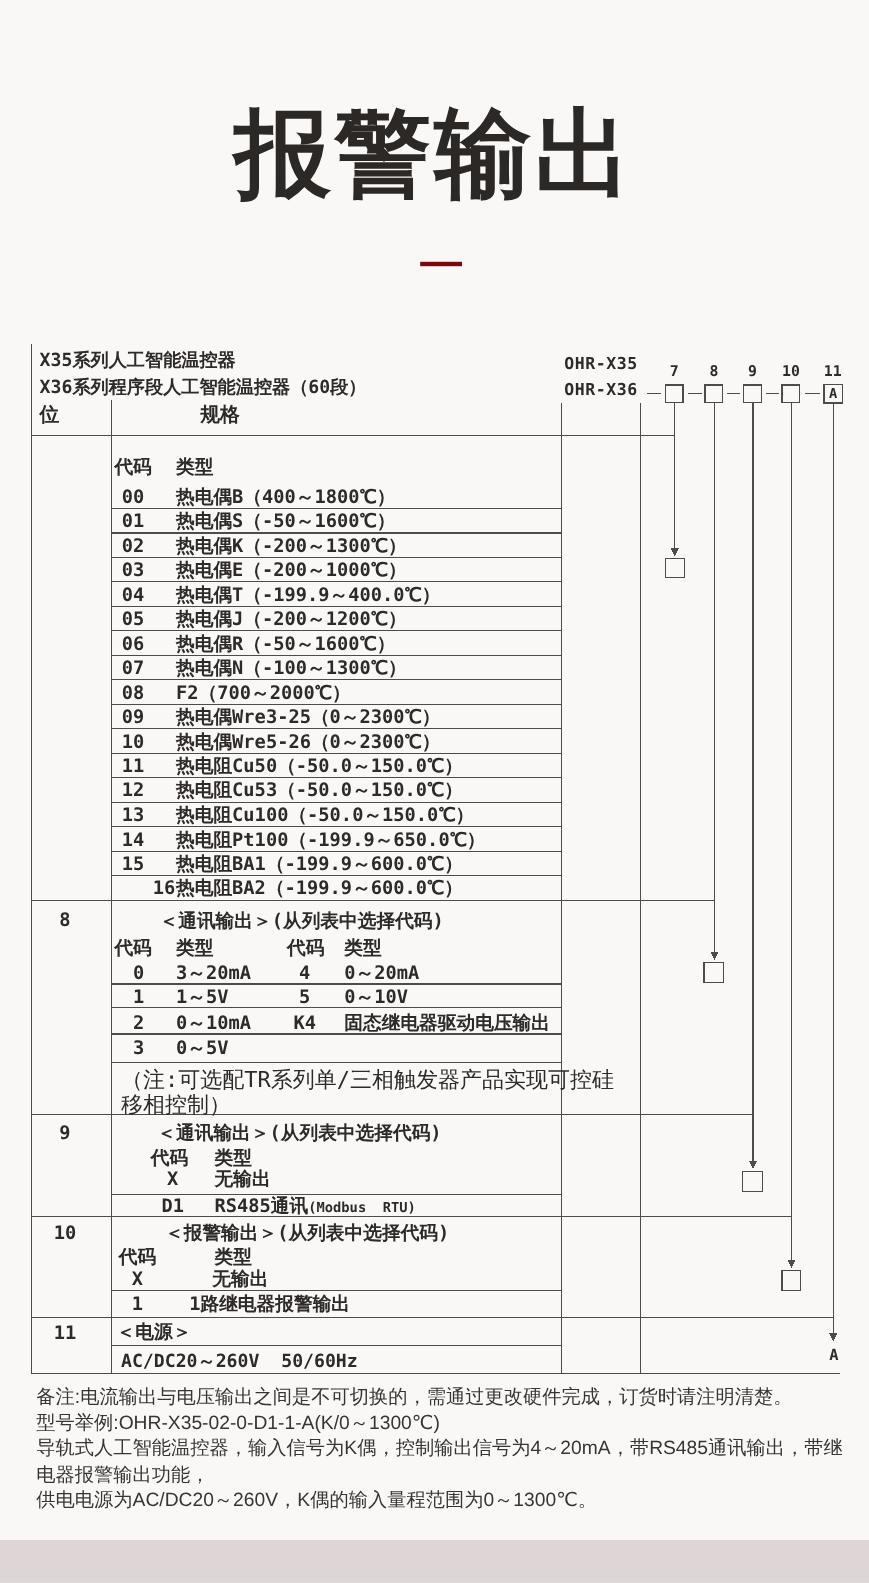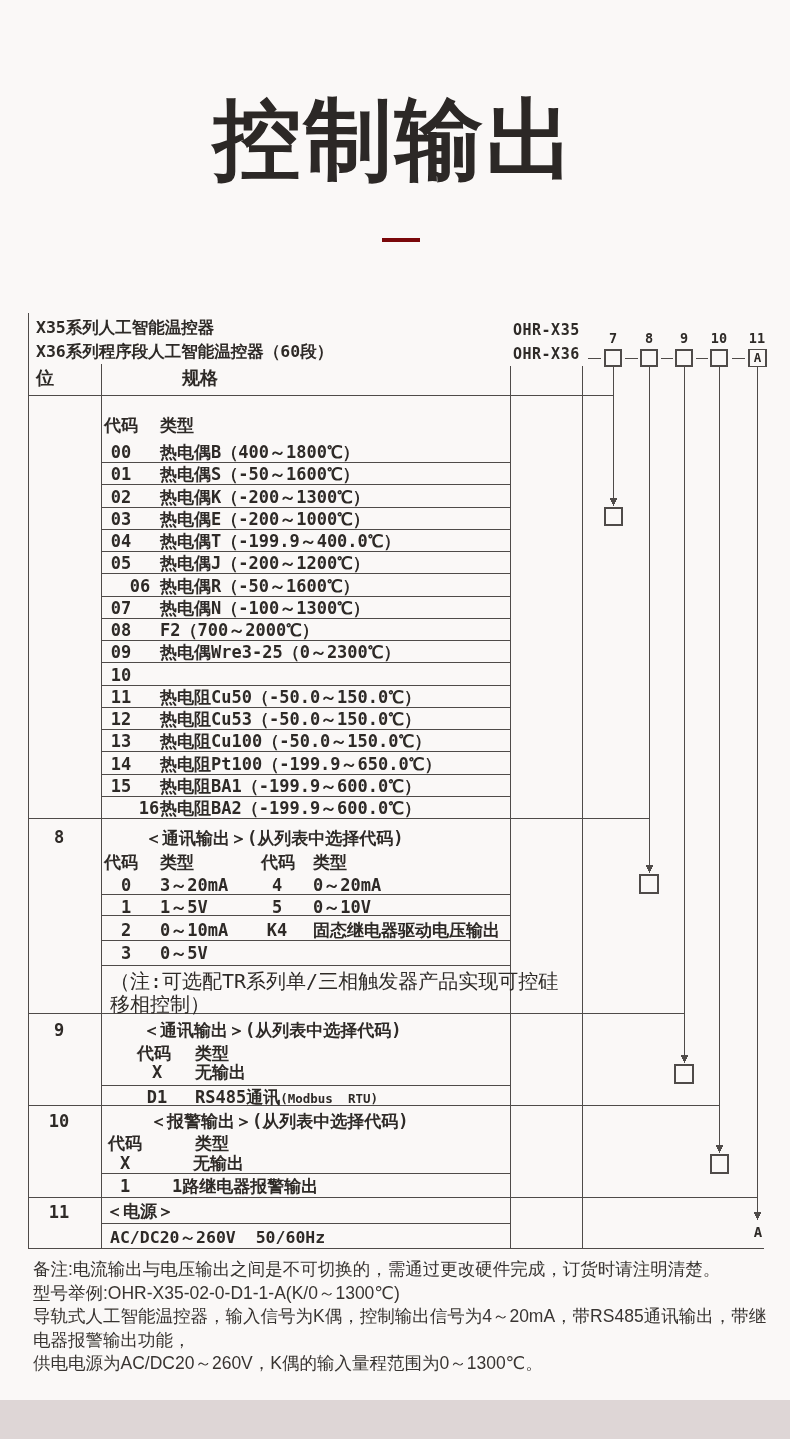--- a/index.html
+++ b/index.html
@@ -40,21 +40,21 @@
   .remark{
     font-size:17.5px;font-weight:400;color:#383431;
     font-family:"Liberation Sans","DejaVu Sans",sans-serif;
   }
 </style>
 </head>
 <body>
 
 <div class="sheet">
 
-  <div class="t page-title">控制输出</div>
+  <div class="t page-title">报警输出</div>
   <div class="title-dash"></div>
 
   <svg class="diagram" width="790" height="1439" viewBox="0 0 790 1439" shape-rendering="crispEdges">
 
     <line class="ln" x1="28.5" y1="313" x2="28.5" y2="1248.5"></line>
     <line class="ln" x1="101.5" y1="364" x2="101.5" y2="1248.5"></line>
     <line class="ln" x1="510.5" y1="366" x2="510.5" y2="1248.5"></line>
     <line class="ln" x1="582.5" y1="366" x2="582.5" y2="1248.5"></line>
 
     <line class="ln" x1="613.5" y1="366" x2="613.5" y2="498"></line>
@@ -144,29 +144,30 @@
   <div class="t cell code" style="left:103px;top:465px;width:36px;">01</div>
   <div class="t cell" style="left:160px;top:465px;">热电偶S（-50～1600℃）</div>
   <div class="t cell code" style="left:103px;top:487.5px;width:36px;">02</div>
   <div class="t cell" style="left:160px;top:487.5px;">热电偶K（-200～1300℃）</div>
   <div class="t cell code" style="left:103px;top:510px;width:36px;">03</div>
   <div class="t cell" style="left:160px;top:510px;">热电偶E（-200～1000℃）</div>
   <div class="t cell code" style="left:103px;top:532px;width:36px;">04</div>
   <div class="t cell" style="left:160px;top:532px;">热电偶T（-199.9～400.0℃）</div>
   <div class="t cell code" style="left:103px;top:554px;width:36px;">05</div>
   <div class="t cell" style="left:160px;top:554px;">热电偶J（-200～1200℃）</div>
-  <div class="t cell code" style="left:103px;top:576.5px;width:36px;padding-left:19px;">06</div>
+  <div class="t cell code" style="left:103px;top:576.5px;width:36px;">06</div>
   <div class="t cell" style="left:160px;top:576.5px;">热电偶R（-50～1600℃）</div>
   <div class="t cell code" style="left:103px;top:598.5px;width:36px;">07</div>
   <div class="t cell" style="left:160px;top:598.5px;">热电偶N（-100～1300℃）</div>
   <div class="t cell code" style="left:103px;top:621px;width:36px;">08</div>
   <div class="t cell" style="left:160px;top:621px;">F2（700～2000℃）</div>
   <div class="t cell code" style="left:103px;top:643px;width:36px;">09</div>
   <div class="t cell" style="left:160px;top:643px;">热电偶Wre3-25（0～2300℃）</div>
   <div class="t cell code" style="left:103px;top:665.5px;width:36px;">10</div>
+  <div class="t cell" style="left:160px;top:665.5px;">热电偶Wre5-26（0～2300℃）</div>
   <div class="t cell code" style="left:103px;top:687.5px;width:36px;">11</div>
   <div class="t cell" style="left:160px;top:687.5px;">热电阻Cu50（-50.0～150.0℃）</div>
   <div class="t cell code" style="left:103px;top:710px;width:36px;">12</div>
   <div class="t cell" style="left:160px;top:710px;">热电阻Cu53（-50.0～150.0℃）</div>
   <div class="t cell code" style="left:103px;top:732px;width:36px;">13</div>
   <div class="t cell" style="left:160px;top:732px;">热电阻Cu100（-50.0～150.0℃）</div>
   <div class="t cell code" style="left:103px;top:754.5px;width:36px;">14</div>
   <div class="t cell" style="left:160px;top:754.5px;">热电阻Pt100（-199.9～650.0℃）</div>
   <div class="t cell code" style="left:103px;top:776.5px;width:36px;">15</div>
   <div class="t cell" style="left:160px;top:776.5px;">热电阻BA1（-199.9～600.0℃）</div>

